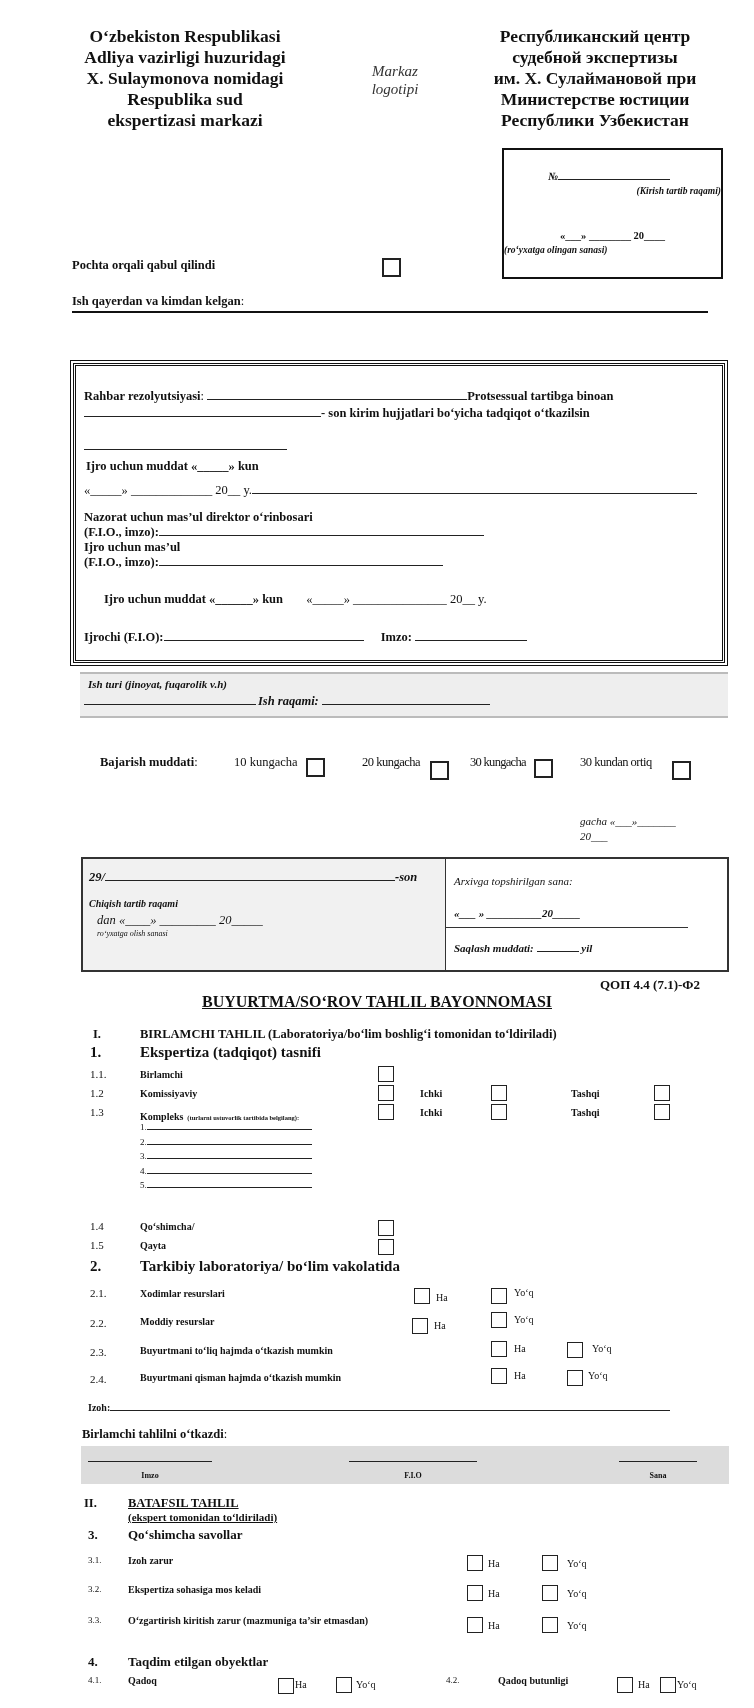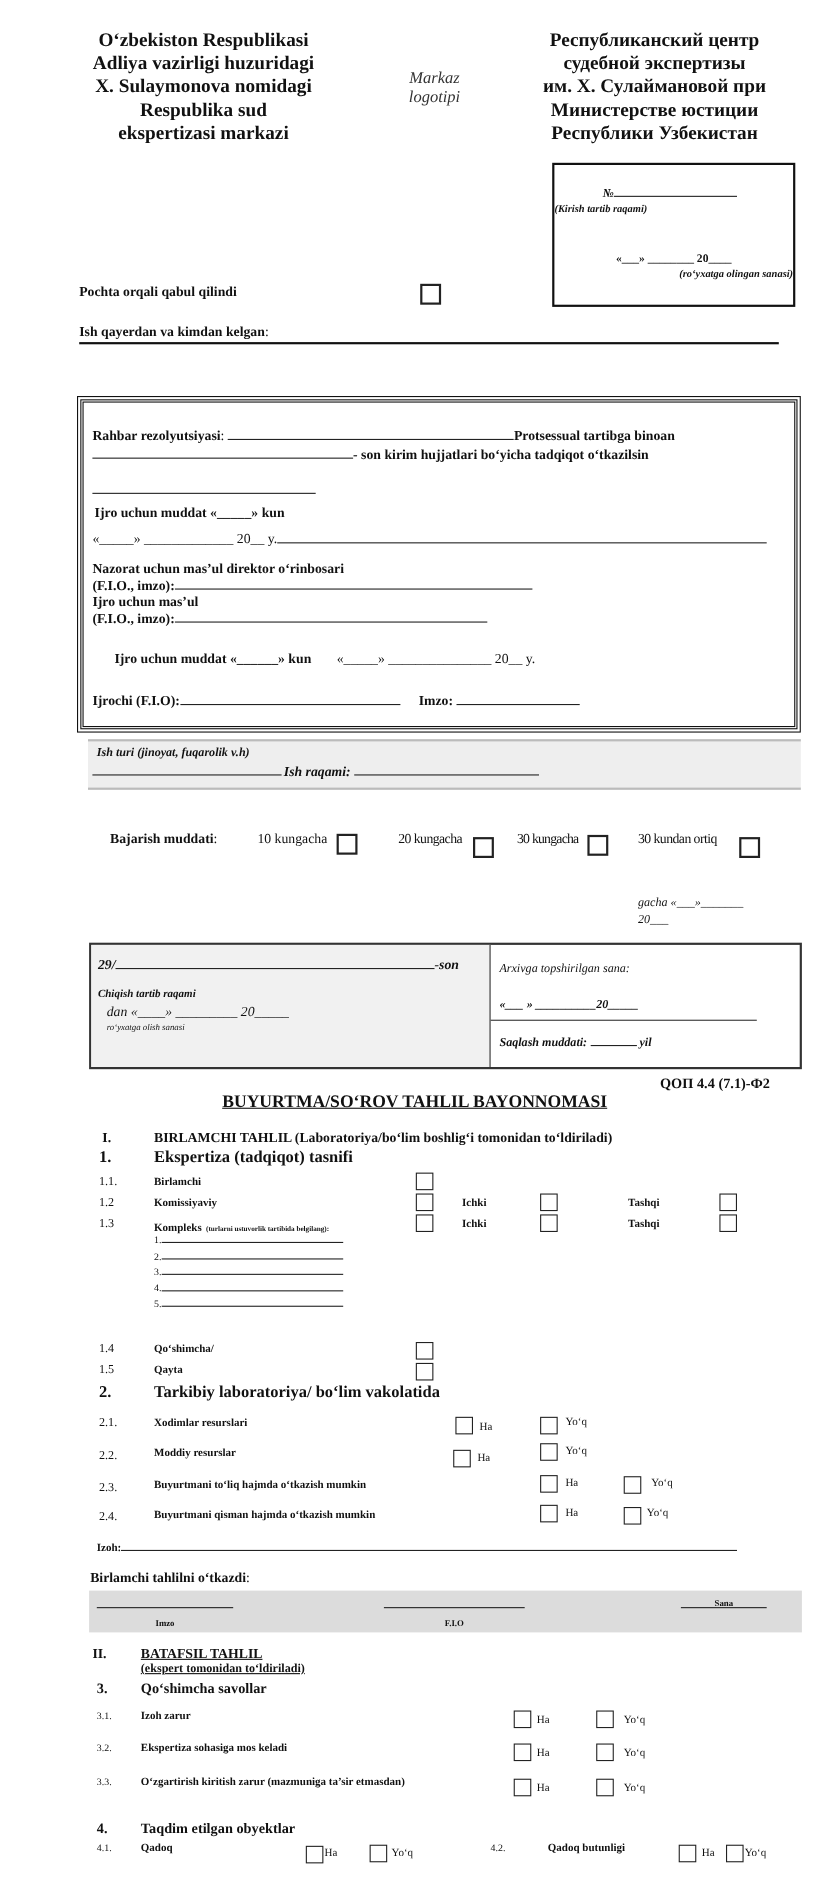--- a/index.html
+++ b/index.html
@@ -40,23 +40,23 @@
   <div>судебной экспертизы</div>
   <div>им. Х. Сулаймановой при</div>
   <div>Министерстве юстиции</div>
   <div>Республики Узбекистан</div>
 </div>
 
 <div class="abs" style="left:502px; top:148px; width:221px; height:131px; border:2px solid #111;">
   <div class="abs b i" style="left:44px; top:20px; font-size:11px;">
     <span>№</span><span class="line" style="width:112px;"></span>
   </div>
-  <div class="abs b i t11" style="left:0; width:100%; top:36px; text-align:left; font-size:9.5px;">(Kirish tartib raqami)</div>
+  <div class="abs b i t11" style="left:0; width:100%; top:36px; text-align:right; font-size:9.5px;">(Kirish tartib raqami)</div>
   <div class="abs b" style="left:0; width:100%; top:80px; text-align:center; font-size:10.5px;">«___» ________ 20____</div>
-  <div class="abs b i" style="left:0; width:100%; top:95px; text-align:right; font-size:9.5px;">(ro‘yxatga olingan sanasi)</div>
+  <div class="abs b i" style="left:0; width:100%; top:95px; text-align:left; font-size:9.5px;">(ro‘yxatga olingan sanasi)</div>
 </div>
 
 <div class="abs b t12" style="left:72px; top:258px;">Pochta orqali qabul qilindi</div>
 <span class="abs cb" style="left:382px; top:258px;"></span>
 
 <div class="abs t12" style="left:72px; top:294px; width:636px; border-bottom:2.5px solid #111; padding-bottom:2px;">
   <span class="b">Ish qayerdan va kimdan kelgan</span><span>:</span>
 </div>
 
 <div class="abs" style="left:70px; top:360px; width:658px; height:306px; border:4px double #111; outline:1px solid #111; outline-offset:-6px;">
@@ -220,21 +220,21 @@
 
 <div class="abs t12" style="left:82px; top:1427px;">
   <span class="b">Birlamchi tahlilni o‘tkazdi</span><span>:</span>
 </div>
 <div class="abs" style="left:81px; top:1446px; width:648px; height:38px; background:#dcdcdc;">
   <div class="abs" style="left:7px; top:15px; width:124px; border-bottom:1px solid #222;"></div>
   <div class="abs b" style="left:7px; top:25px; width:124px; text-align:center; font-size:8px;">Imzo</div>
   <div class="abs" style="left:268px; top:15px; width:128px; border-bottom:1px solid #222;"></div>
   <div class="abs b" style="left:268px; top:25px; width:128px; text-align:center; font-size:8px;">F.I.O</div>
   <div class="abs" style="left:538px; top:15px; width:78px; border-bottom:1px solid #222;"></div>
-  <div class="abs b" style="left:538px; top:7px; width:78px; text-align:center; font-size:8px;">Sana</div>
+  <div class="abs b" style="left:538px; top:25px; width:78px; text-align:center; font-size:8px;">Sana</div>
 </div>
 
 <div class="abs b t12" style="left:84px; top:1496px;">II.</div>
 <div class="abs b u t12" style="left:128px; top:1496px;">BATAFSIL TAHLIL</div>
 <div class="abs b u t11" style="left:128px; top:1511px;">(ekspert tomonidan to‘ldiriladi)</div>
 
 <div class="abs b t13" style="left:88px; top:1527px;">3.</div>
 <div class="abs b t13" style="left:128px; top:1527px;">Qo‘shimcha savollar</div>
 
 <div class="abs" style="left:88px; top:1555px; font-size:9px;">3.1.</div>

